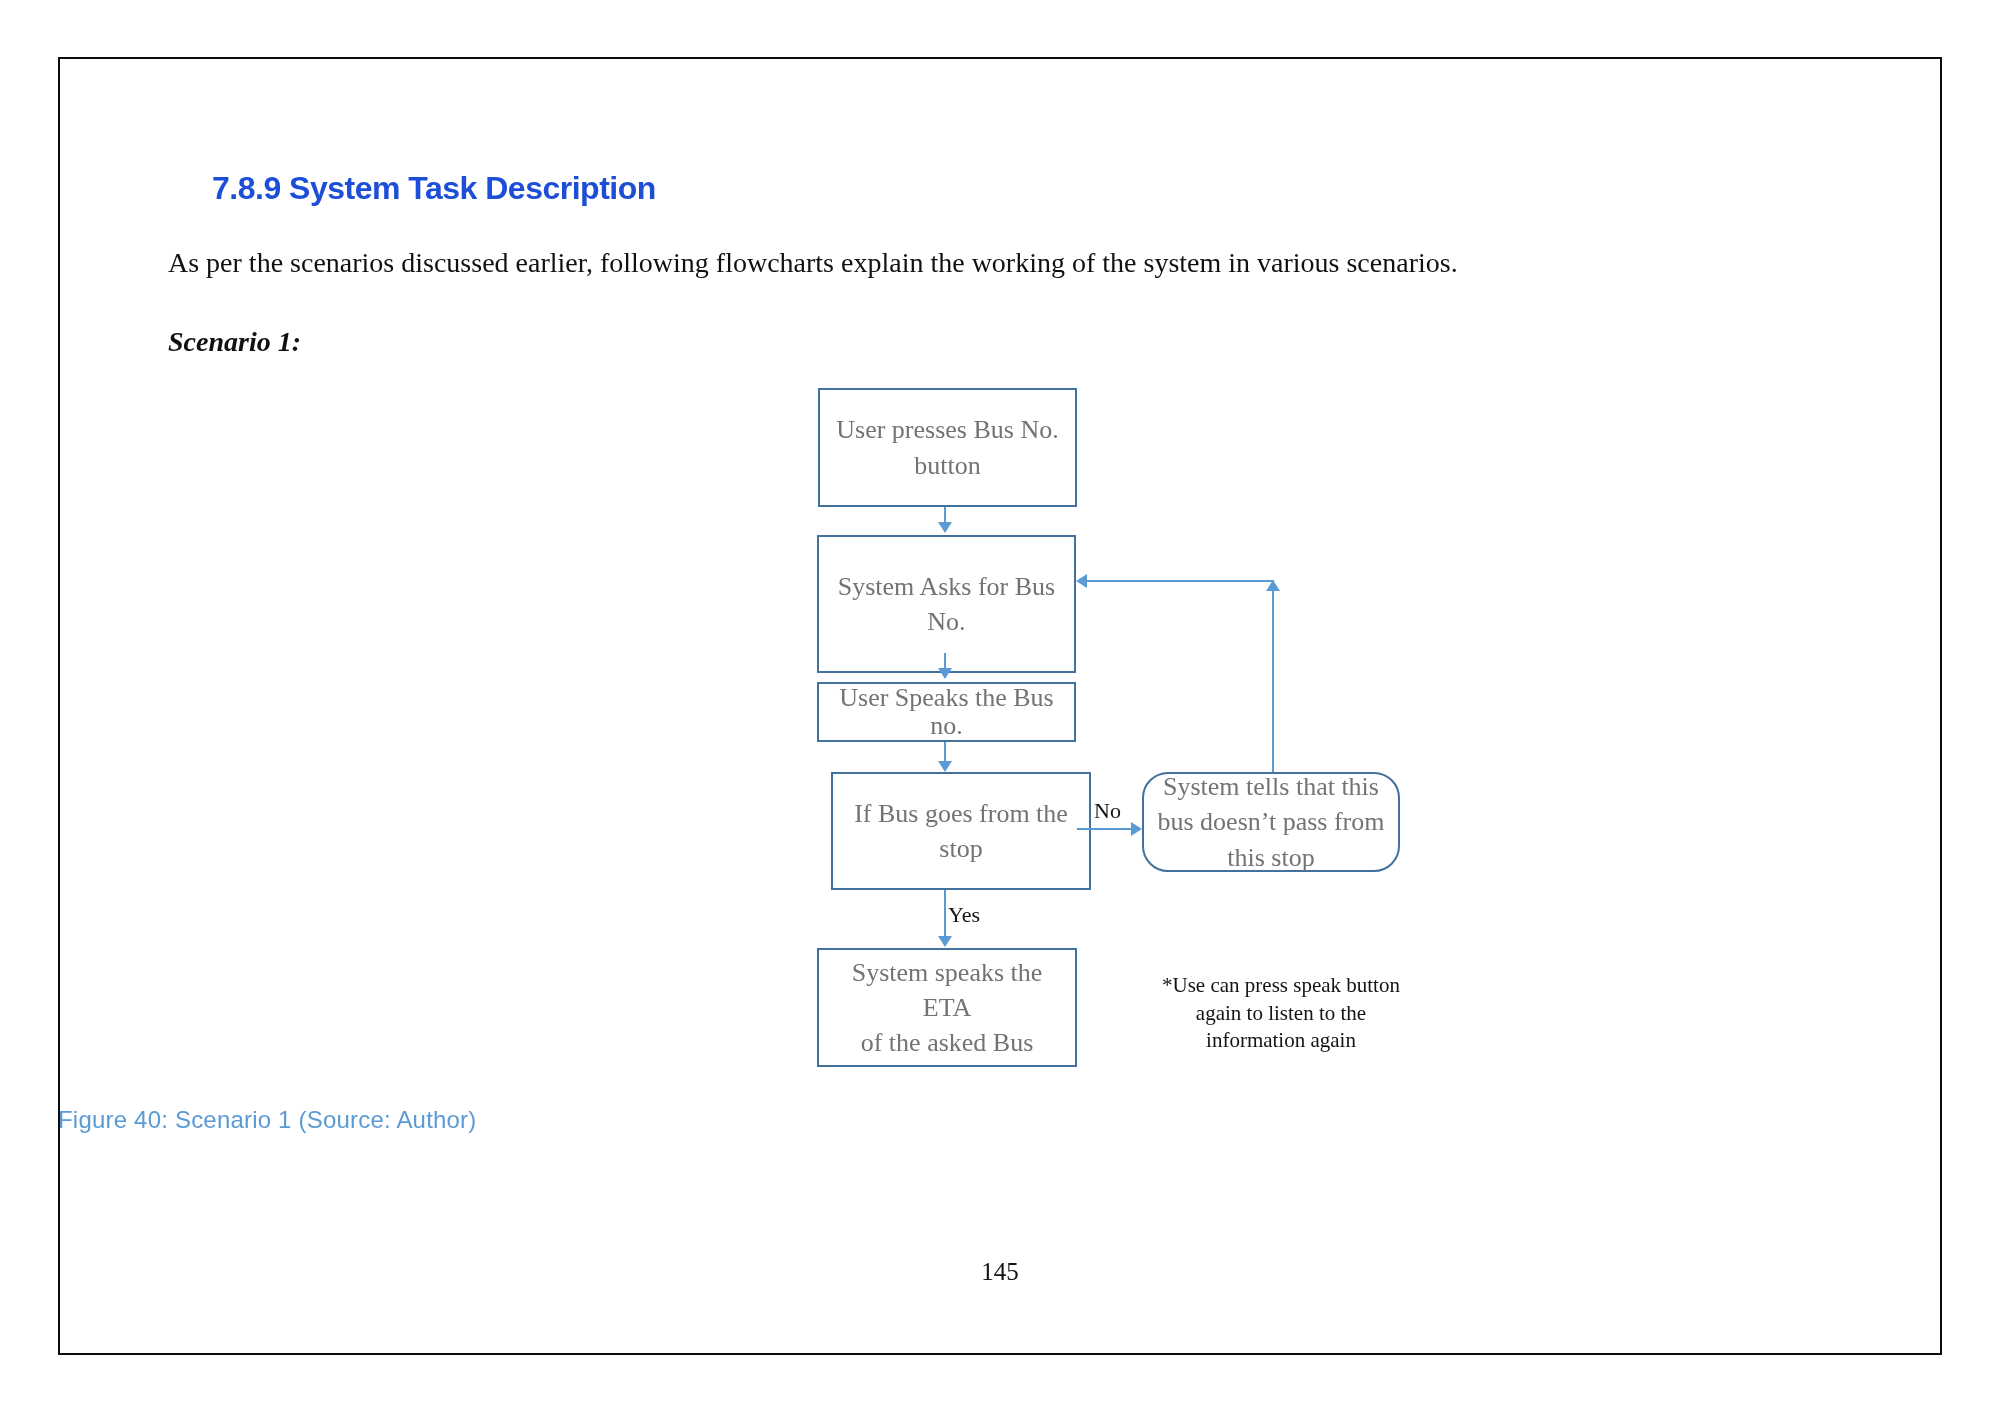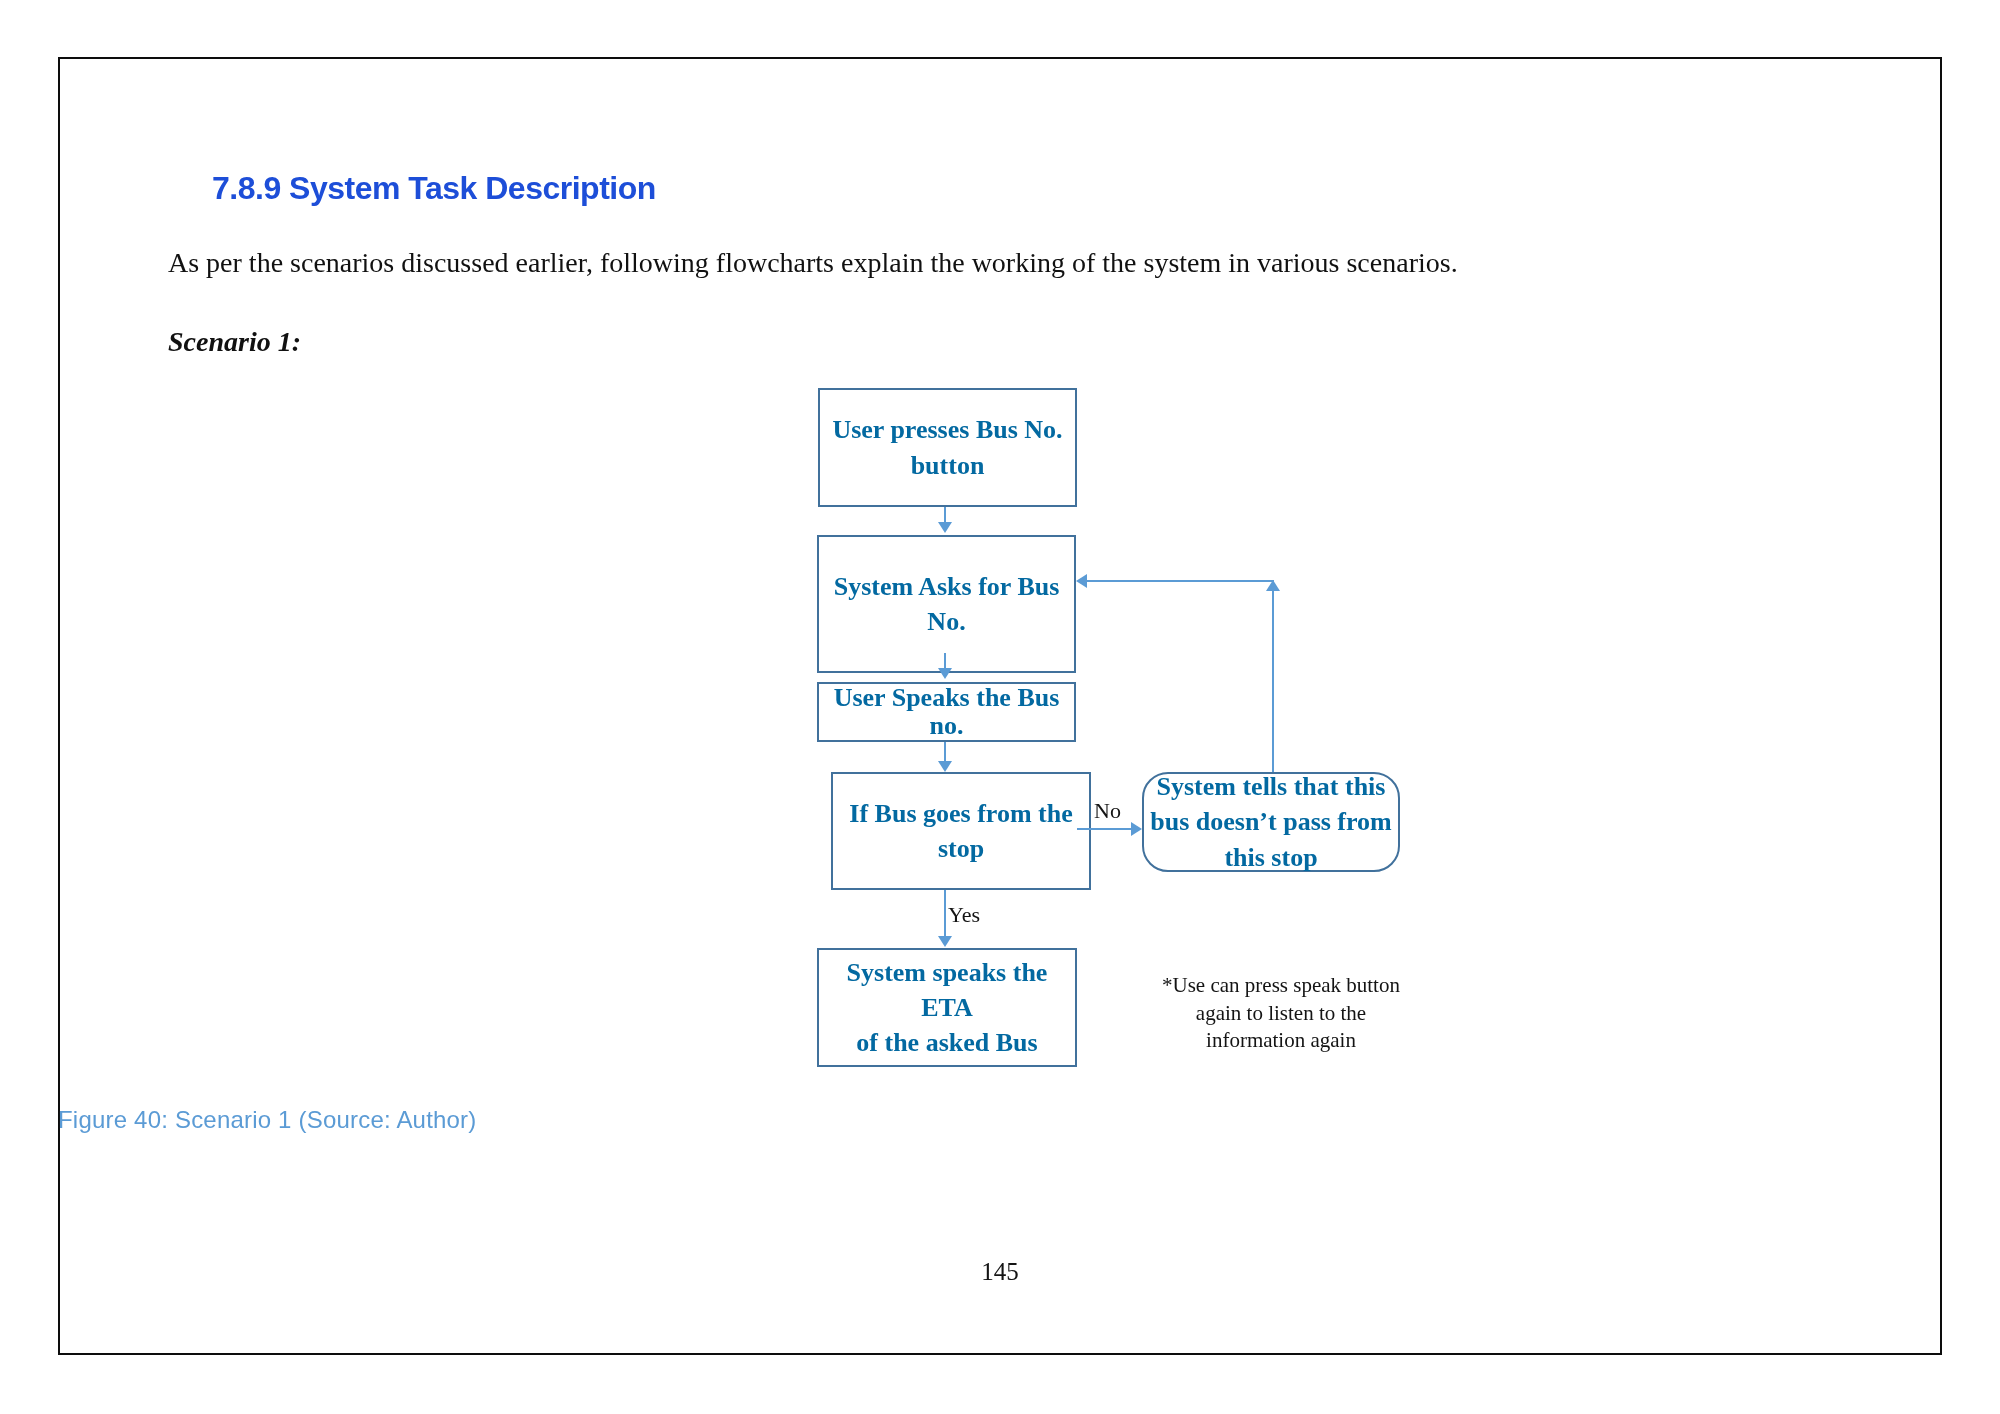--- a/index.html
+++ b/index.html
@@ -32,21 +32,21 @@
     left:168px;top:326px;
     font-size:28px;font-weight:700;font-style:italic;color:#111;
   }
   
   .node{
     position:absolute;box-sizing:border-box;
     border:2px solid var(--box-border);
     background:#ffffff;
     display:flex;align-items:center;justify-content:center;
     text-align:center;font-size:26px;line-height:1.35;
-    white-space:pre-line;padding:2px 6px;color:#0369a1;font-weight:bold;
+    white-space:pre-line;padding:2px 6px;color:#737373;
   }
   .node.tight{line-height:1.07;}
   .vline{position:absolute;width:2px;background:var(--arrow);}
   .hline{position:absolute;height:2px;background:var(--arrow);}
   .head{position:absolute;width:0;height:0;}
   .head.down{border-left:7px solid transparent;border-right:7px solid transparent;border-top:11px solid var(--arrow);}
   .head.up{border-left:7px solid transparent;border-right:7px solid transparent;border-bottom:11px solid var(--arrow);}
   .head.right{border-top:7px solid transparent;border-bottom:7px solid transparent;border-left:11px solid var(--arrow);}
   .head.left{border-top:7px solid transparent;border-bottom:7px solid transparent;border-right:11px solid var(--arrow);}
   .edge-label{position:absolute;font-size:22px;color:#141414;}

